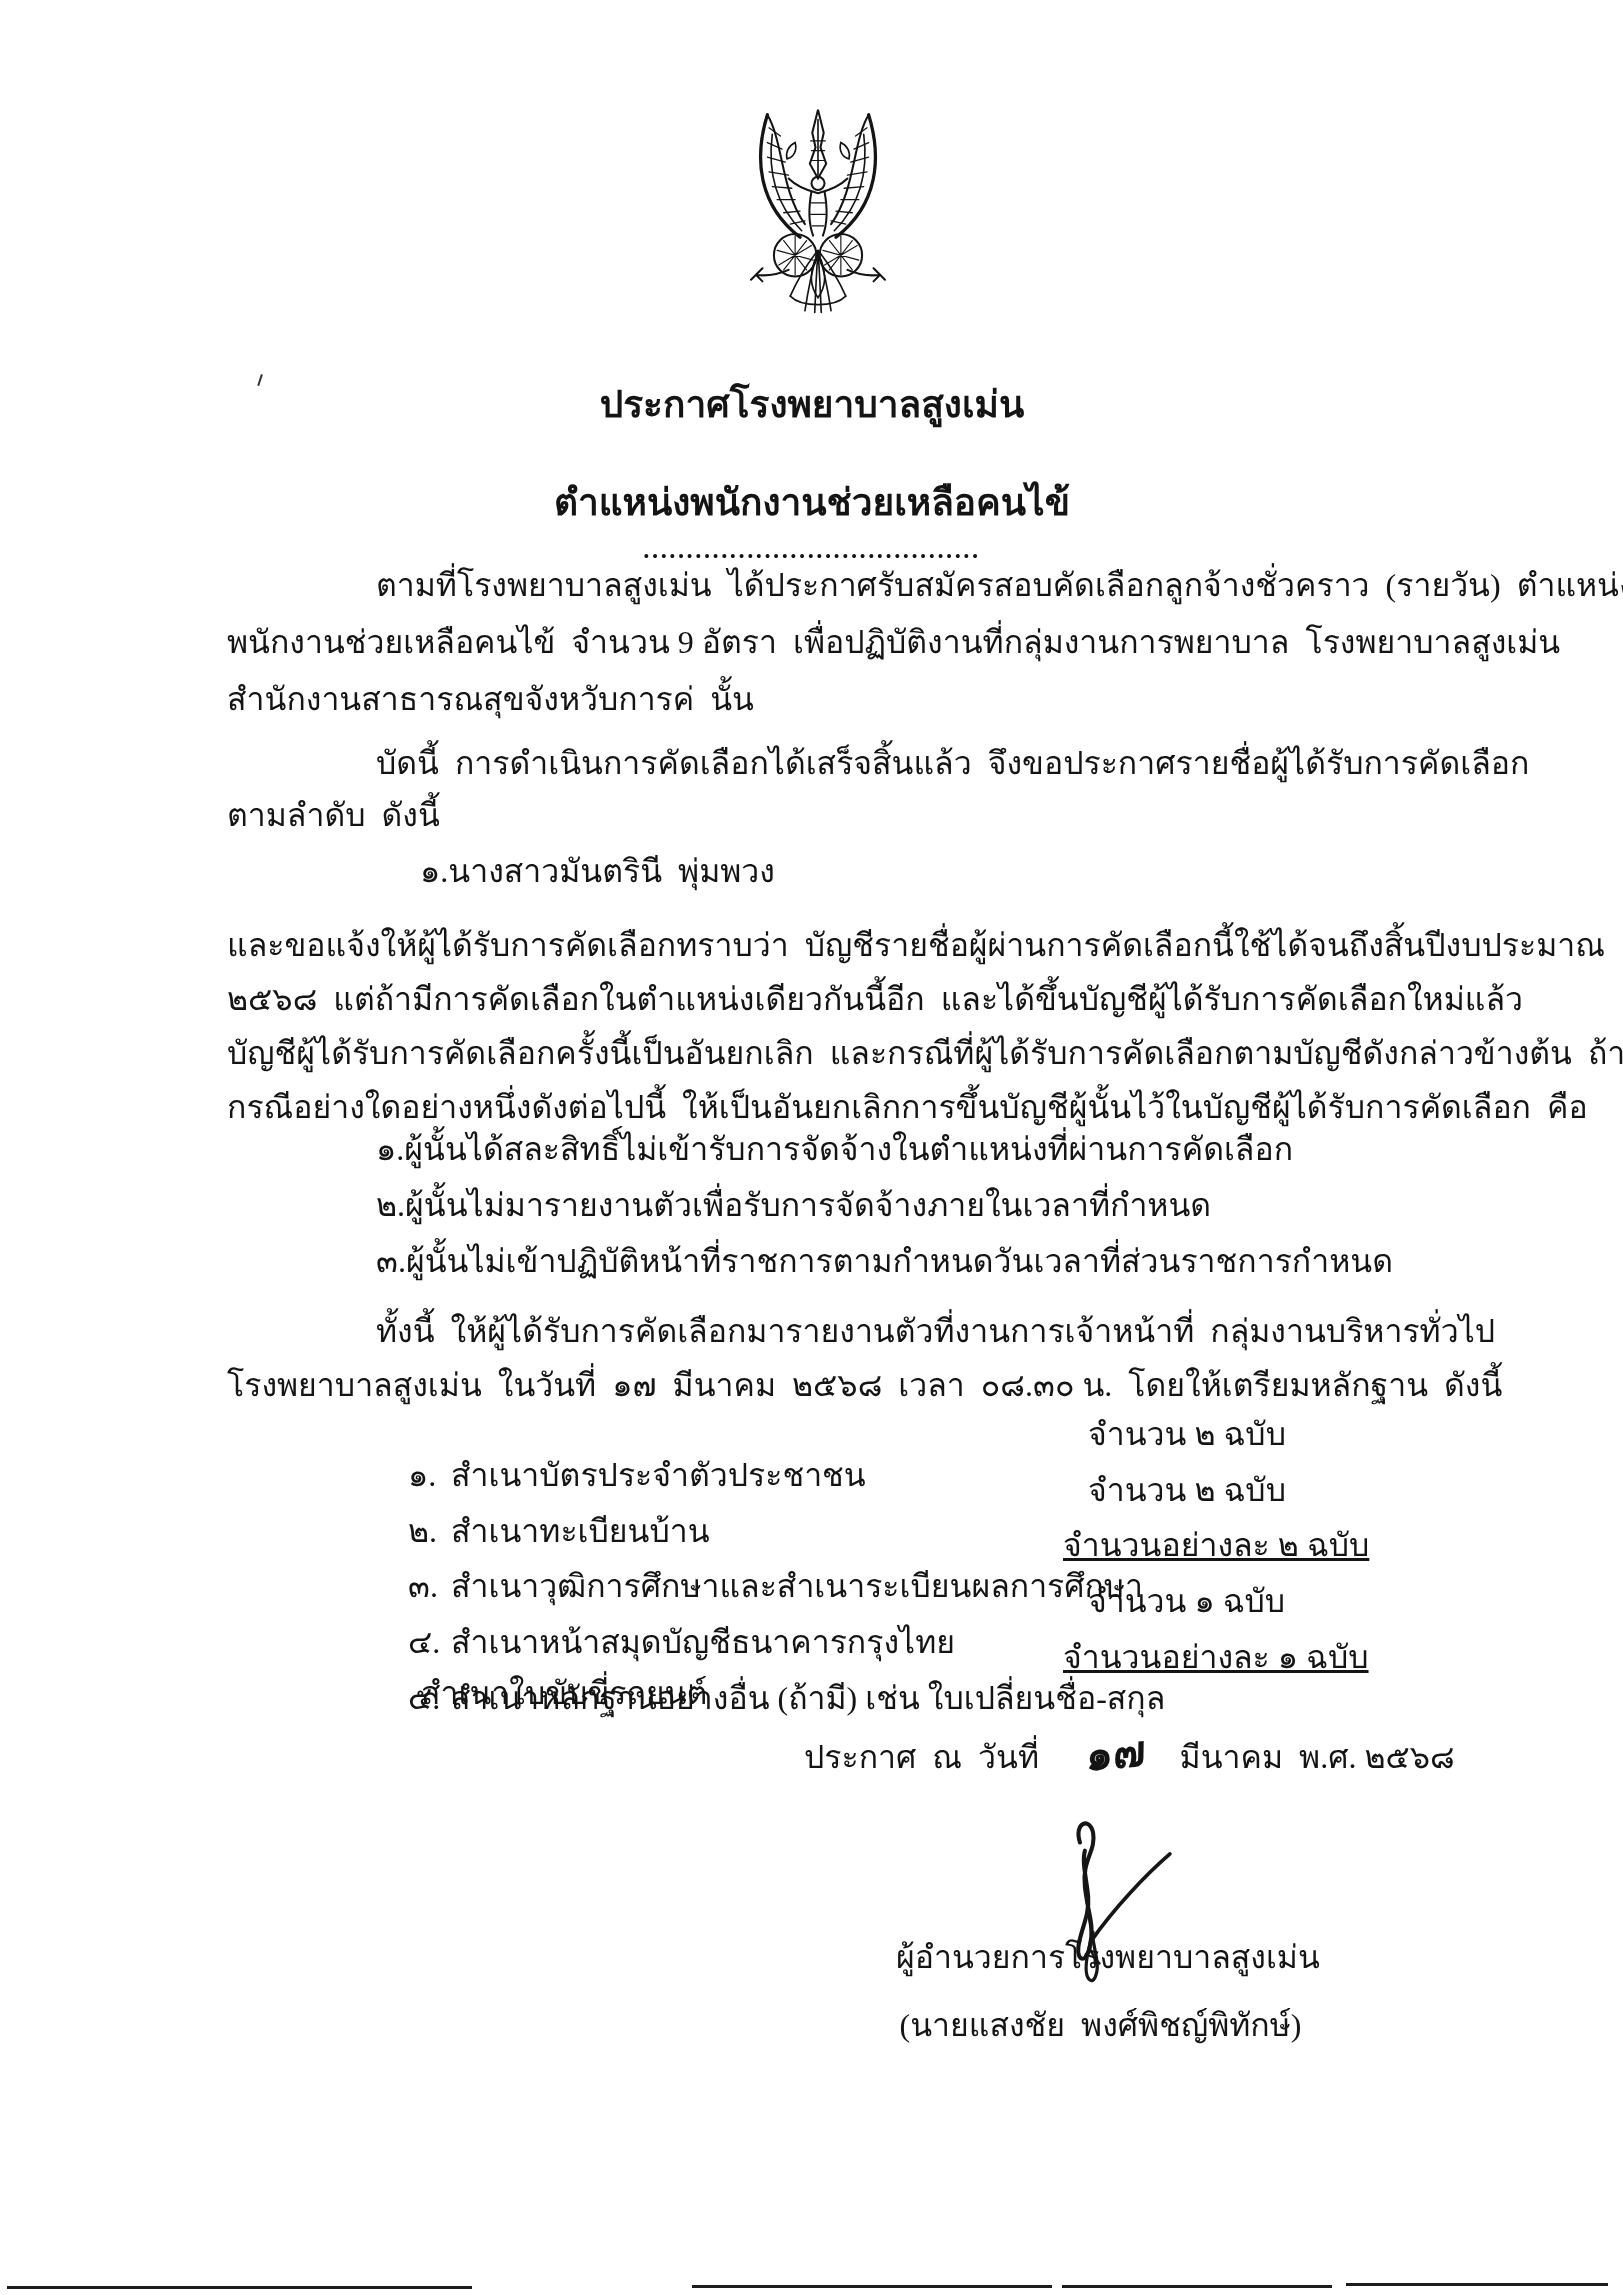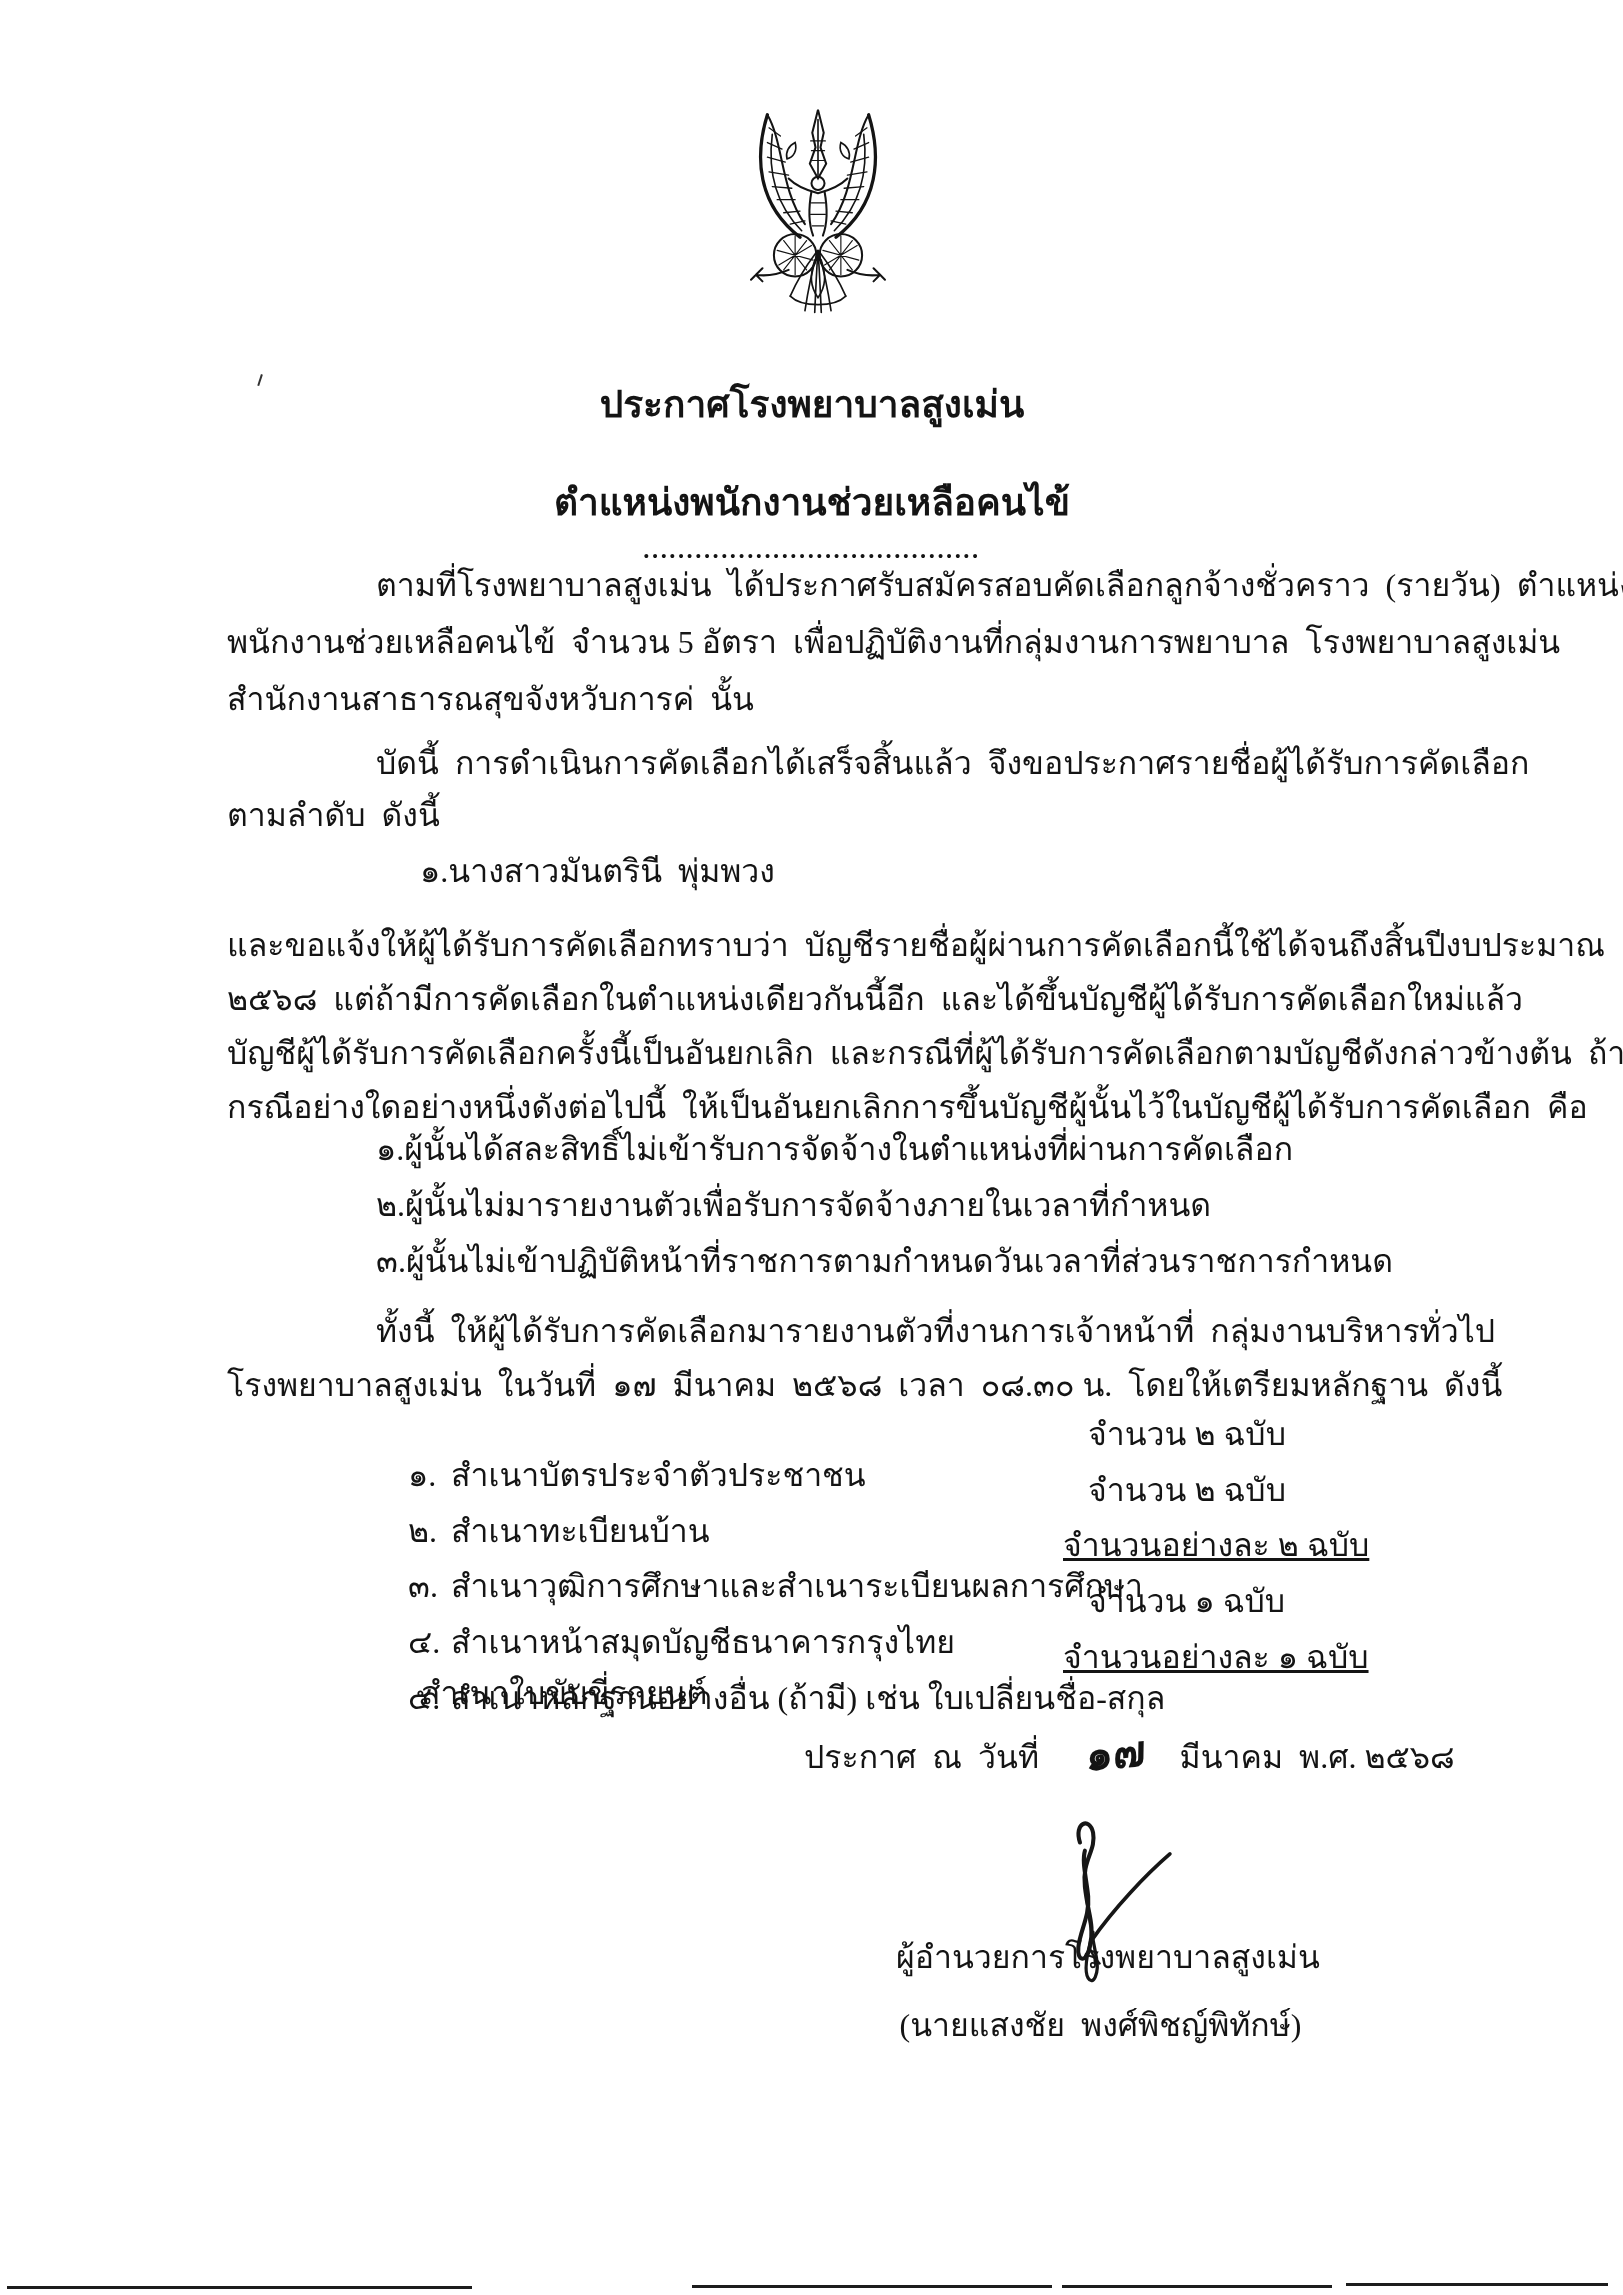--- a/index.html
+++ b/index.html
@@ -79,21 +79,21 @@
     <path d="M86 240 C100 254 140 254 154 240" stroke-width="2"></path>
     <path d="M116 196 C110 214 110 228 120 242 C130 228 130 214 124 196 Z" stroke-width="2"></path>
   </svg>
 
   <div class="tline center hdr" style="top:344px;">ประกาศโรงพยาบาลสูงเม่น</div>
   <div class="tline center hdr" style="top:442px;">ตำแหน่งพนักงานช่วยเหลือคนไข้</div>
   <div class="tline center dots" style="top:489px;">.......................................</div>
   <div class="speck" style="left:259px;top:375px;"></div>
 
   <div class="tline" style="left:376px;top:565px;">ตามที่โรงพยาบาลสูงเม่น  ได้ประกาศรับสมัครสอบคัดเลือกลูกจ้างชั่วคราว  (รายวัน)  ตำแหน่ง</div>
-  <div class="tline" style="left:227px;top:622px;">พนักงานช่วยเหลือคนไข้  จำนวน 5 อัตรา  เพื่อปฏิบัติงานที่กลุ่มงานการพยาบาล  โรงพยาบาลสูงเม่น</div>
+  <div class="tline" style="left:227px;top:622px;">พนักงานช่วยเหลือคนไข้  จำนวน 9 อัตรา  เพื่อปฏิบัติงานที่กลุ่มงานการพยาบาล  โรงพยาบาลสูงเม่น</div>
   <div class="tline" style="left:227px;top:679px;">สำนักงานสาธารณสุขจังหวับการค่  นั้น</div>
 
   <div class="tline" style="left:376px;top:743px;">บัดนี้  การดำเนินการคัดเลือกได้เสร็จสิ้นแล้ว  จึงขอประกาศรายชื่อผู้ได้รับการคัดเลือก</div>
   <div class="tline" style="left:227px;top:795px;">ตามลำดับ  ดังนี้</div>
 
   <div class="tline" style="left:376px;top:851px;margin-left:44px;"><span class="num">๑.</span><span>นางสาวมันตรินี  พุ่มพวง</span></div>
 
   <div class="tline" style="left:227px;top:925px;">และขอแจ้งให้ผู้ได้รับการคัดเลือกทราบว่า  บัญชีรายชื่อผู้ผ่านการคัดเลือกนี้ใช้ได้จนถึงสิ้นปีงบประมาณ</div>
   <div class="tline" style="left:227px;top:979px;">๒๕๖๘  แต่ถ้ามีการคัดเลือกในตำแหน่งเดียวกันนี้อีก  และได้ขึ้นบัญชีผู้ได้รับการคัดเลือกใหม่แล้ว</div>
   <div class="tline" style="left:227px;top:1033px;">บัญชีผู้ได้รับการคัดเลือกครั้งนี้เป็นอันยกเลิก  และกรณีที่ผู้ได้รับการคัดเลือกตามบัญชีดังกล่าวข้างต้น  ถ้ามี</div>

